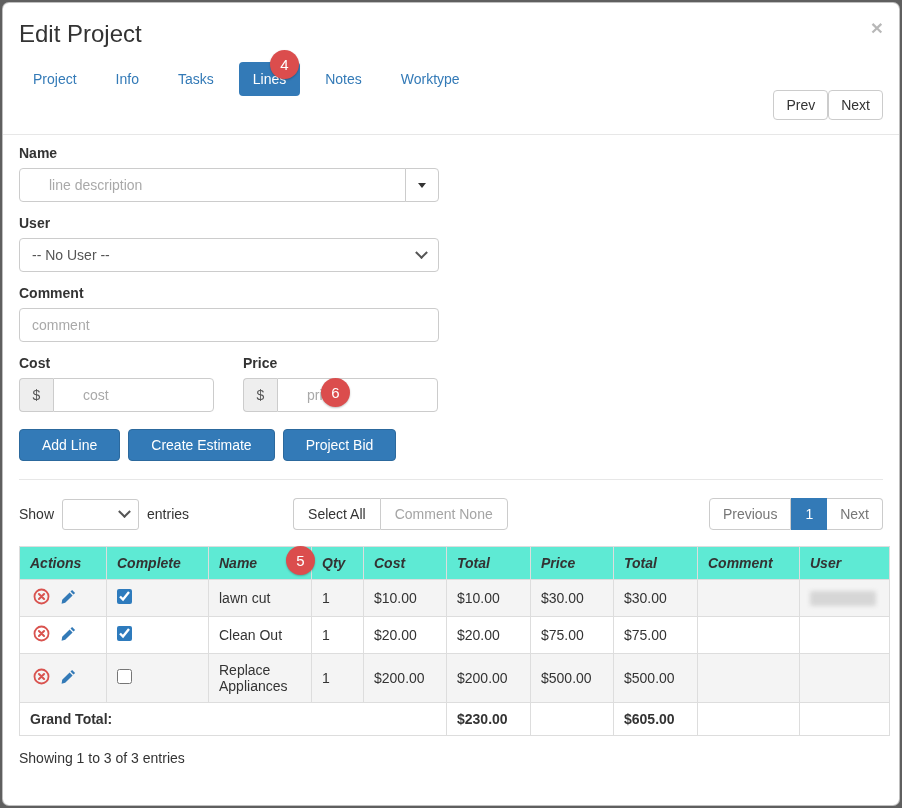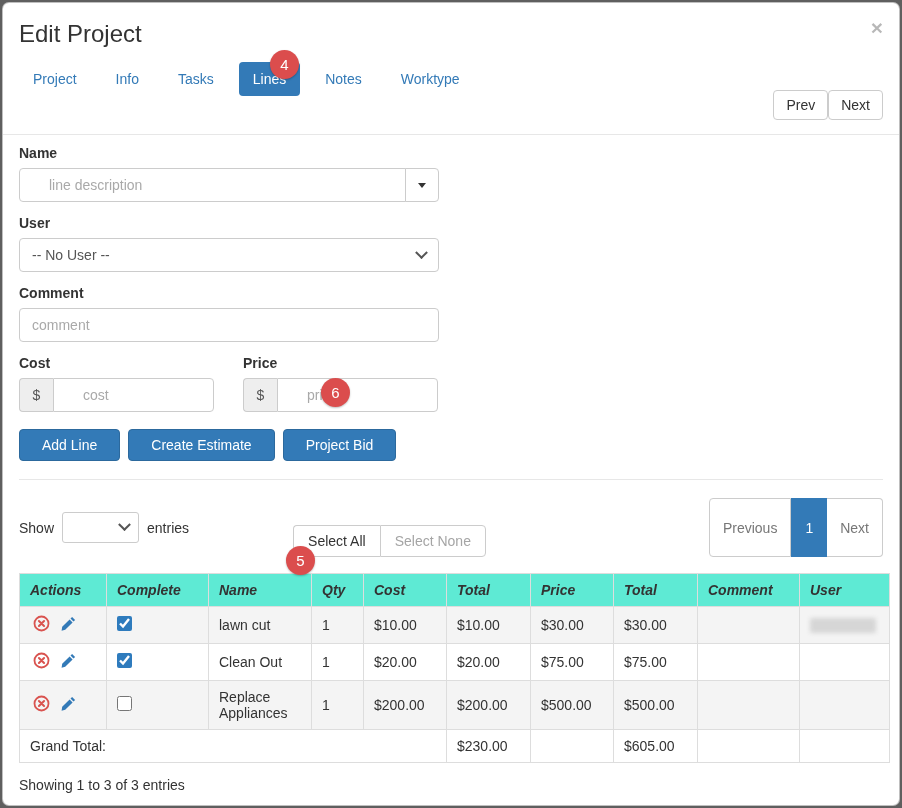--- a/index.html
+++ b/index.html
@@ -97,21 +97,21 @@
   }
   .action-btns{display:flex;gap:8px;margin:4px 0 2px;position:relative;}
   hr.split{border:none;border-top:1px solid #e7e7e7;margin:18px 16px 0;}
   
   .table-controls{display:flex;padding:18px 16px 16px;}
   .show-entries{display:flex;align-items:center;gap:8px;}
   .mini-select{
     width:77px;height:31px;border:1px solid var(--border);border-radius:3px;background:#fff;
     display:flex;align-items:center;justify-content:flex-end;padding:0 9px;cursor:pointer;
   }
-  .sel-group{display:flex;margin-left:104px;margin-top:27px;}
+  .sel-group{display:flex;margin-left:104px;}
   .sel-btn{
     background:#fff;border:1px solid var(--border);padding:7px 14px;cursor:pointer;
     font-size:14px;font-family:inherit;
   }
   .sel-btn:first-child{border-radius:4px 0 0 4px;color:#333;border-right:none;}
   .sel-btn:last-child{border-radius:0 4px 4px 0;color:#a5a5a5;}
   .paginate{display:flex;margin-left:auto;}
   .page-btn{
     border:1px solid var(--border);background:#fff;color:#777;padding:7px 13px;
     font-size:14px;cursor:pointer;font-family:inherit;
@@ -120,21 +120,21 @@
   .page-btn.next{border-radius:0 4px 4px 0;border-left:none;}
   .page-btn.active{background:var(--primary);border-color:var(--primary);color:#fff;}
   
   .lines-table{border-collapse:collapse;table-layout:fixed;width:870px;margin:0 16px;}
   .lines-table th,.lines-table td{
     border:1px solid var(--table-border);padding:8px 10px;text-align:left;
     vertical-align:middle;word-wrap:break-word;
   }
   .lines-table thead th{font-weight:700;background:#5eead4;font-style:italic;}
   .lines-table tbody tr:nth-child(odd){background:var(--stripe);}
-  .lines-table tfoot td{font-weight:400;background:#fff;}
+  .lines-table tfoot td{font-weight:700;background:#fff;}
   .cell-actions{white-space:nowrap;text-align:center;}
   .cell-check{text-align:center;}
   .lines-table input[type=checkbox]{width:15px;height:15px;accent-color:#2e7bbd;cursor:pointer;}
   .icon-btn{background:none;border:none;cursor:pointer;padding:0 3px;vertical-align:middle;}
   .redacted{width:66px;height:15px;background:#d6d6d6;border-radius:2px;filter:blur(2px);}
   .gt-label{text-align:right;}
   
   .summary{padding:14px 16px 16px;color:#333;}
 </style>
 </head>
@@ -222,21 +222,21 @@
     <div class="show-entries">
       <span>Show</span>
       <span class="mini-select">
         <span></span>
         <span class="chevron-icon"></span>
       </span>
       <span>entries</span>
     </div>
     <div class="sel-group">
       <button class="sel-btn">Select All</button>
-      <button class="sel-btn">Select None</button>
+      <button class="sel-btn">Comment None</button>
     </div>
     <div class="paginate">
       <button class="page-btn prev">Previous</button>
       <button class="page-btn active">1</button>
       <button class="page-btn next">Next</button>
     </div>
   </div>
 
   <table class="lines-table">
     <colgroup>

